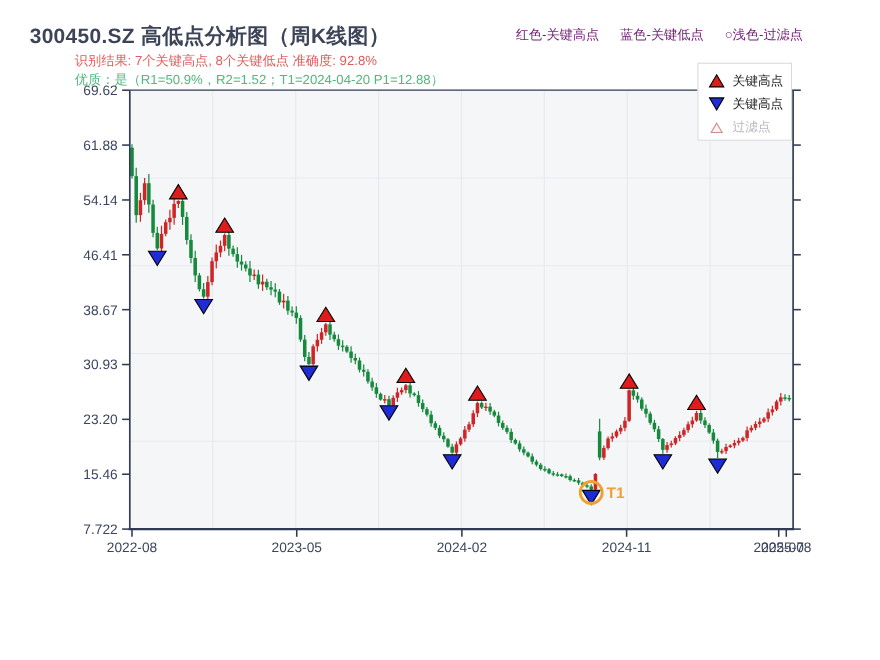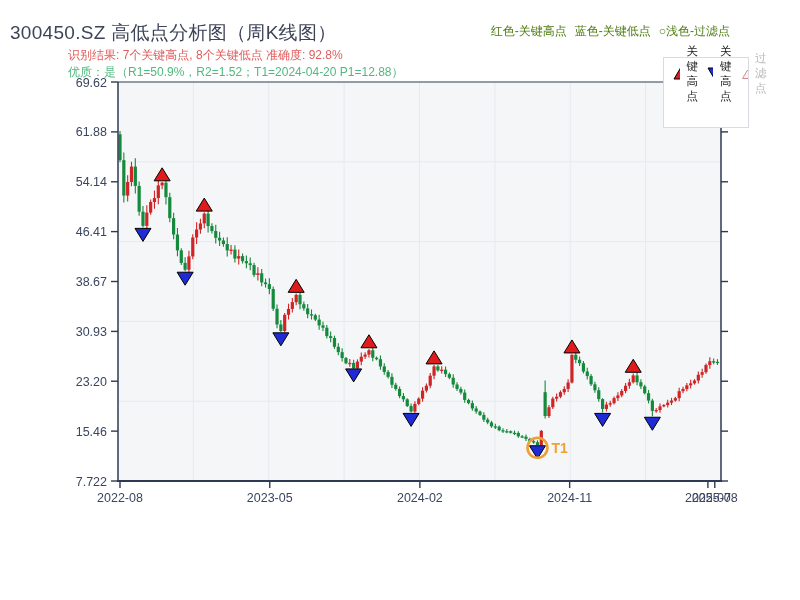--- a/index.html
+++ b/index.html
@@ -2,34 +2,34 @@
 <html><head>
 <meta charset="utf-8">
 <style>
   html,body{margin:0;padding:0;}
   body{
     width:800px;height:600px;background:#ffffff;position:relative;overflow:hidden;
     font-family:"Liberation Sans","DejaVu Sans",sans-serif;
   }
   #chart{position:absolute;left:0;top:0;z-index:1;}
   .page-title{
-    position:absolute;left:10px;top:20px;z-index:2;
-    font-size:19px;font-weight:400;color:#3d4458;letter-spacing:.3px;white-space:nowrap;
+    position:absolute;left:27px;top:20px;z-index:2;
+    font-size:19px;font-weight:700;color:#3d4458;letter-spacing:.3px;white-space:nowrap;
   }
   .header-legend{
-    position:absolute;top:23px;right:70px;z-index:2;display:flex;gap:8px;
-    font-size:12px;color:#4d7c0f;white-space:nowrap;
+    position:absolute;top:23px;right:70px;z-index:2;display:flex;gap:19px;
+    font-size:12px;color:#701a75;white-space:nowrap;
   }
   .sub{position:absolute;left:26px;z-index:4;font-size:12px;white-space:nowrap;margin-left:42px;}
   .sub.red{top:47px;color:#e05c5c;}
   .sub.green{top:64px;color:#50b97e;}
   .plot-legend{
     position:absolute;left:634px;top:57px;width:86px;height:71px;z-index:3;
     background:#ffffff;border:1px solid #d9dbe3;box-sizing:border-box;
-    padding:5px 0 0 9px;display:flex;flex-direction:row;margin-left:29px;
+    padding:5px 0 0 9px;display:flex;flex-direction:column;
   }
   .plot-legend .row{display:flex;align-items:center;gap:7px;height:21px;}
   .plot-legend .lbl{font-size:11.5px;color:#1d1d1f;}
   .plot-legend .row.filtered .lbl{color:#b9b9be;font-family:Liberation Serif, serif;}
 </style>
 </head>
 <body>
 
 <svg id="chart" width="800" height="600">
     <rect x="118" y="82" width="603" height="399" fill="#f5f6f8"></rect>

